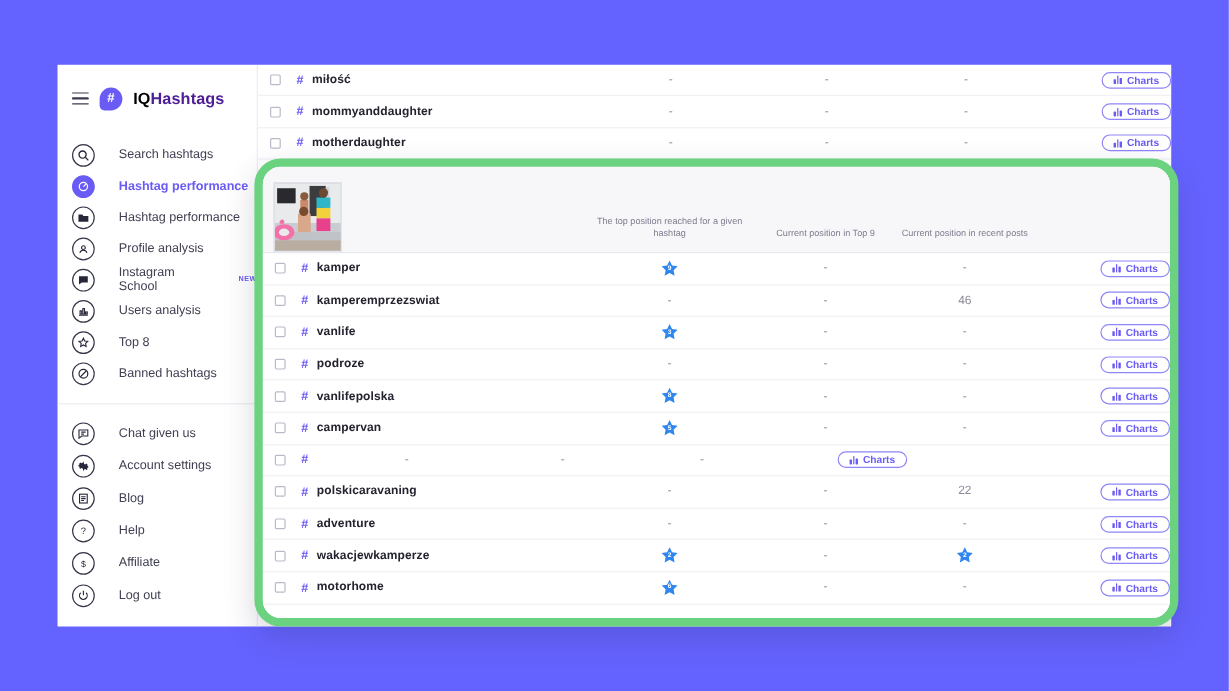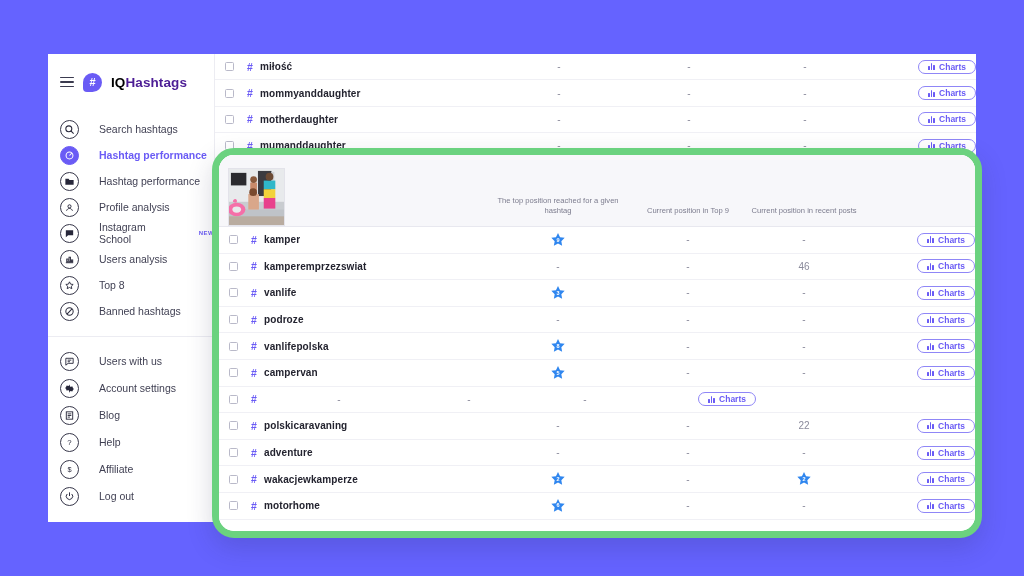--- a/index.html
+++ b/index.html
@@ -125,21 +125,21 @@
   .star svg { position:absolute; inset:0; }
   .star span {
     position: relative; z-index: 2;
     color: #fff; font-size: 5.5px; font-weight: 700;
     line-height: 1; margin-top: 1px;
   }
 
   
   .highlight {
     position: absolute;
-    left: 212px; top: 148px;
+    left: 212px; top: 132px;
     width: 770px; height: 390px;
     border: 7px solid #6bd27f;
     border-radius: 22px;
     background: #ffffff;
     box-shadow: 0 10px 26px rgba(40,40,80,.18);
     overflow: hidden;
   }
   .hl-inner {
     position: absolute; inset: 0;
     background: #ffffff;
@@ -285,21 +285,21 @@
     <div class="nav-bottom">
 
       <div class="nav-item">
         <span class="ico">
           <svg width="11" height="11" viewBox="0 0 24 24" fill="none" stroke="currentColor" stroke-width="2">
               <path d="M4 5h16v11H9l-5 4z"></path>
               <line x1="8" y1="9" x2="16" y2="9"></line>
               <line x1="8" y1="12.5" x2="13" y2="12.5"></line>
             </svg>
         </span>
-        <span>Users with us</span>
+        <span>Chat given us</span>
       </div>
 
       <div class="nav-item">
         <span class="ico">
           <svg width="11" height="11" viewBox="0 0 24 24" fill="currentColor">
               <path d="M12 8.2a3.8 3.8 0 100 7.6 3.8 3.8 0 000-7.6zm9 3.8l-2-1.1.3-2.3-2.1-1.3-1.8 1.4-2.1-.9L12 3h-.1L10.7 5.8l-2.1.9L6.8 5.3 4.7 6.6 5 8.9 3 10v2l2 1.1-.3 2.3 2.1 1.3 1.8-1.4 2.1.9L11.9 21h.2l1.2-2.8 2.1-.9 1.8 1.4 2.1-1.3-.3-2.3 2-1.1z"></path>
             </svg>
         </span>
         <span>Account settings</span>
       </div>

